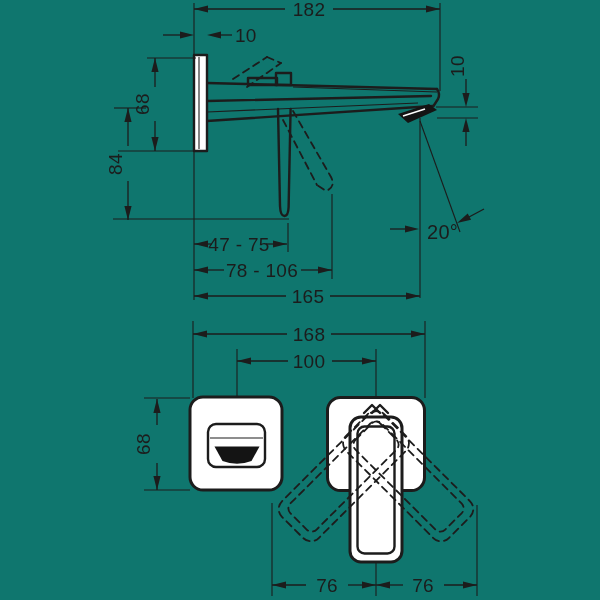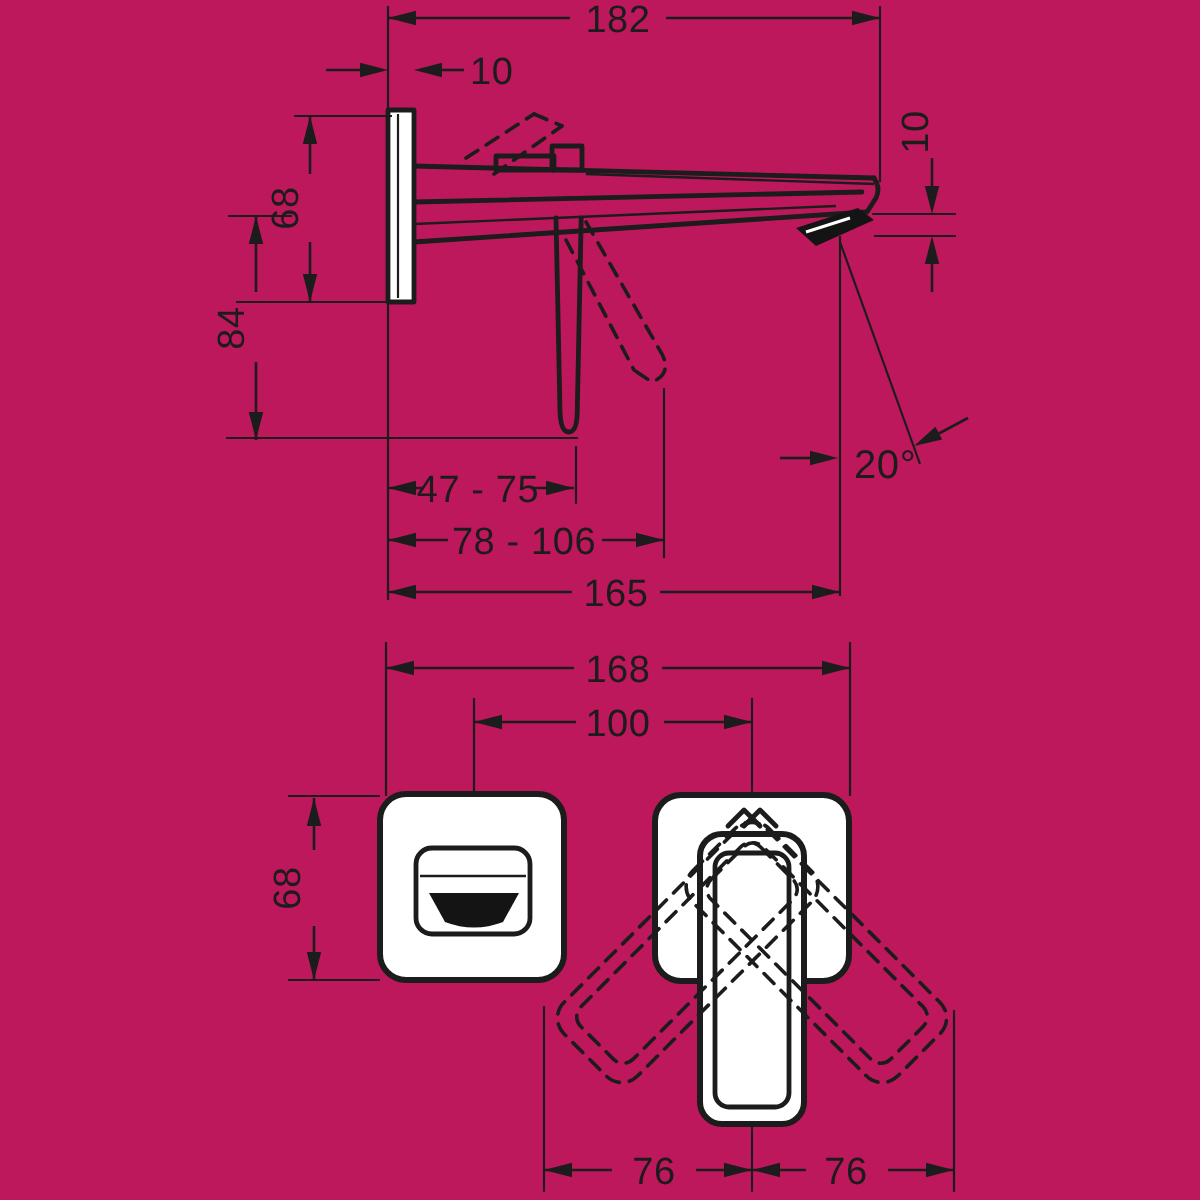--- a/index.html
+++ b/index.html
@@ -1,16 +1,16 @@
 <!DOCTYPE html>
 <html><head>
 <meta charset="utf-8">
 <style>
   html,body{margin:0;padding:0;background:#fff;}
-  .stage{width:600px;height:600px;background:#be185d;position:relative;overflow:hidden;}
+  .stage{width:600px;height:600px;background:#0f766e;position:relative;overflow:hidden;}
   svg{display:block;}
   text{font-family:"Liberation Sans","DejaVu Sans",sans-serif;font-size:19px;fill:#1c1c1c;letter-spacing:.3px;}
   .ang{font-size:20px;}
   .outline{stroke:#1c1c1c;fill:none;stroke-width:2.4;stroke-linejoin:round;stroke-linecap:round;}
   .heavy{stroke:#1c1c1c;fill:none;stroke-width:3;stroke-linejoin:round;}
   .thin{stroke:#1c1c1c;fill:none;stroke-width:1.2;}
   .hair{stroke:#1c1c1c;fill:none;stroke-width:1.1;}
   .dim{stroke:#1c1c1c;fill:none;stroke-width:1.3;}
   .dash{stroke:#1c1c1c;fill:none;stroke-width:1.8;stroke-dasharray:7 5;stroke-linecap:round;}
   .arr{fill:#1c1c1c;stroke:none;}

